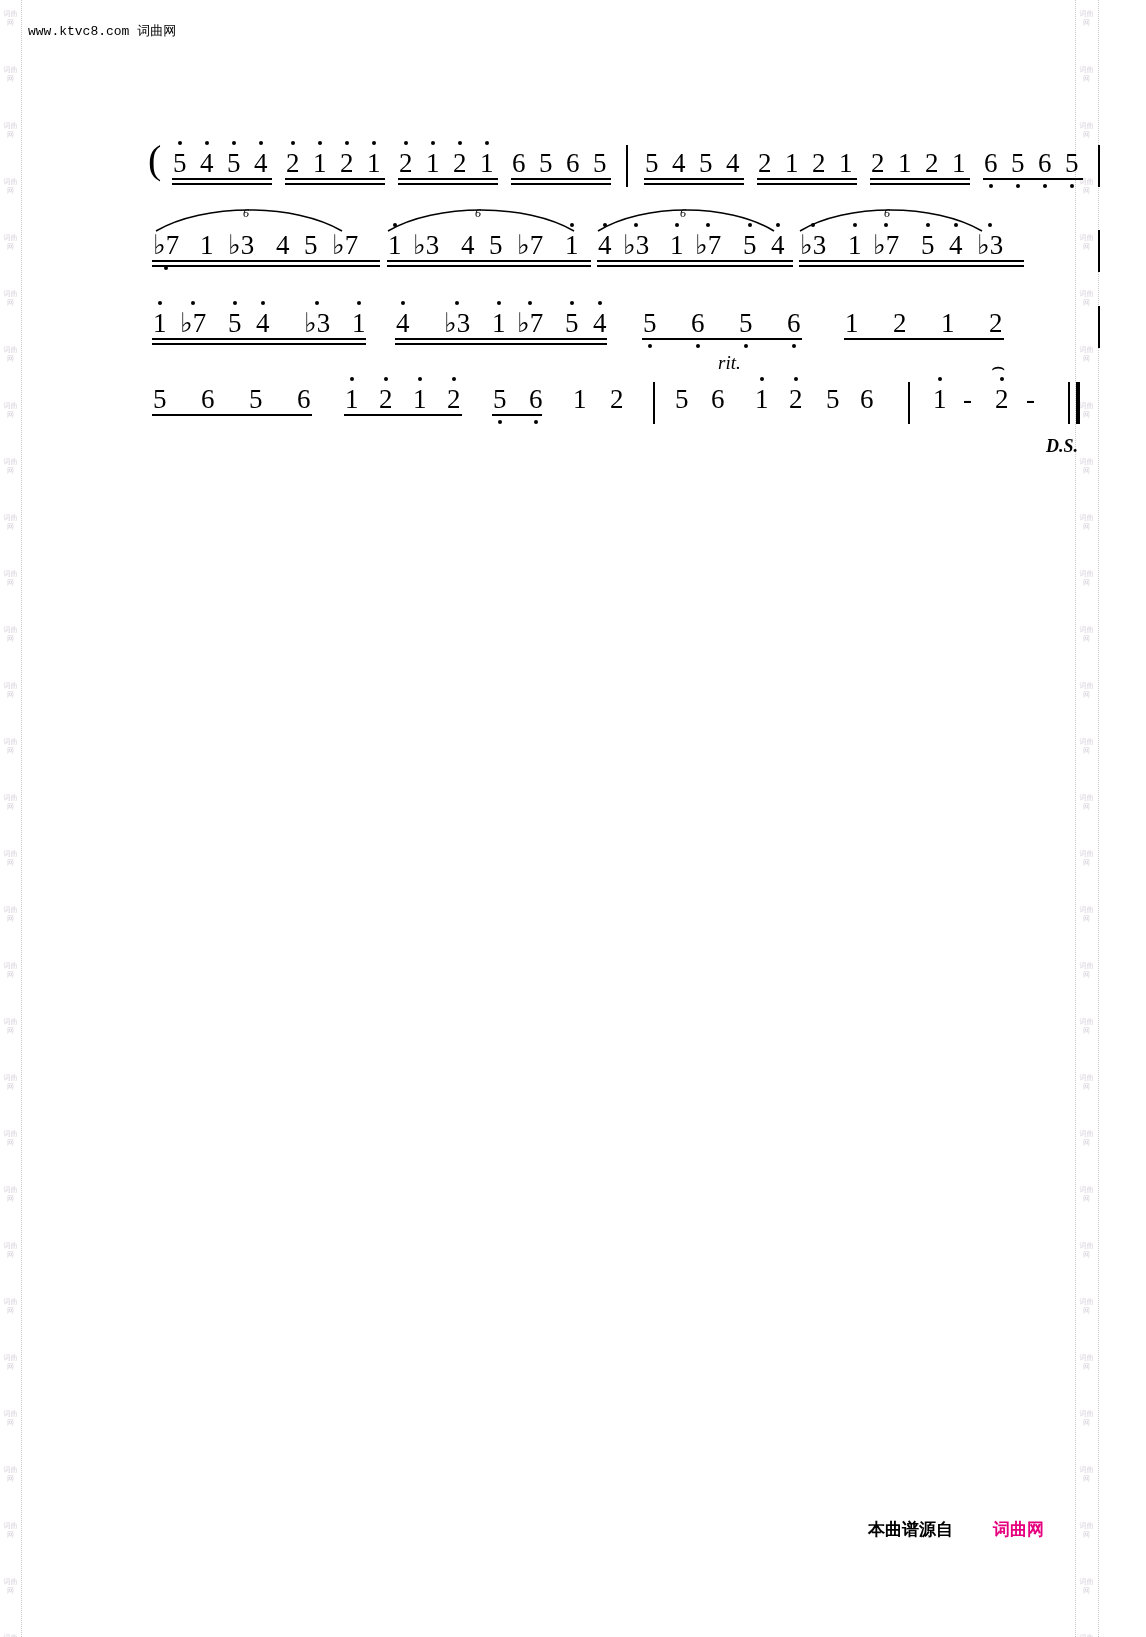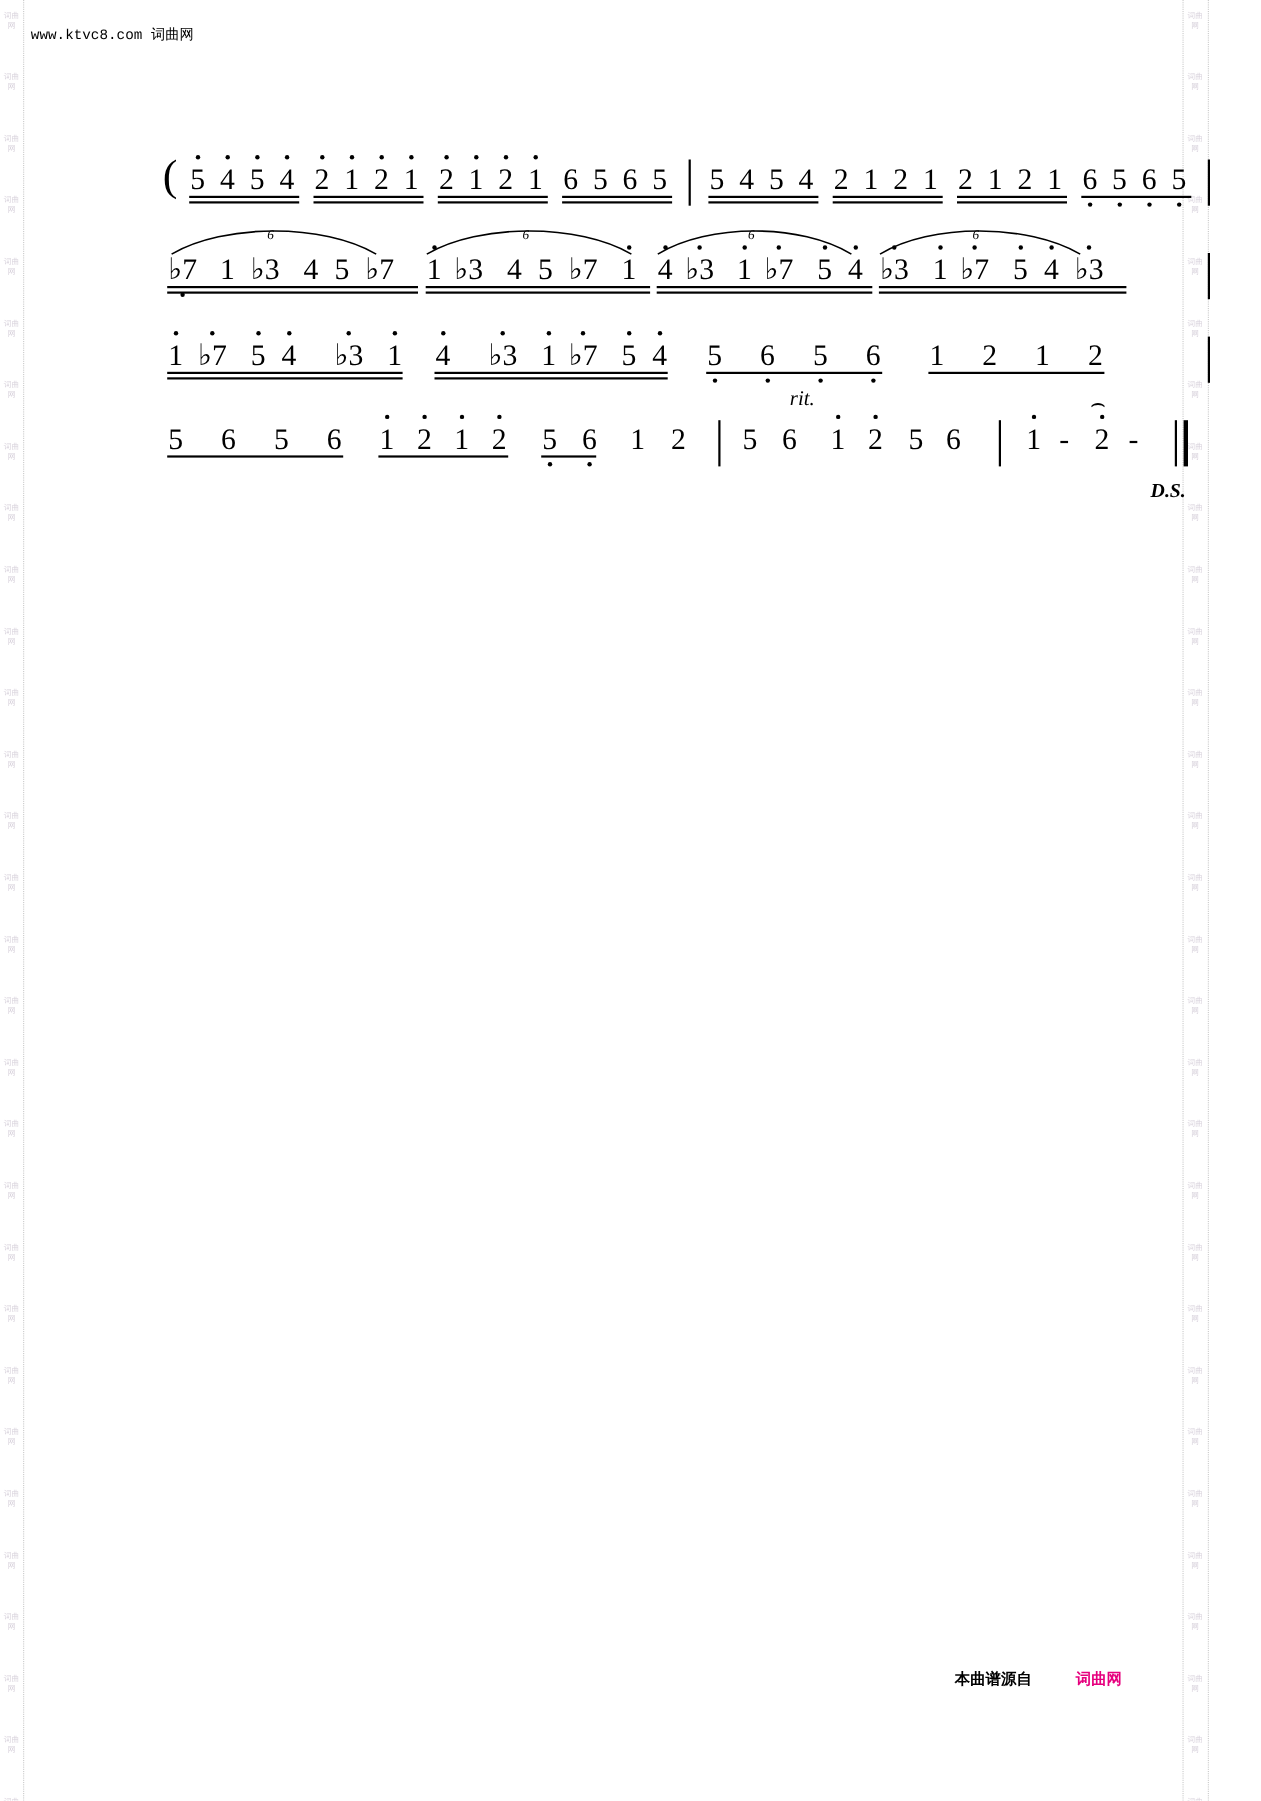--- a/index.html
+++ b/index.html
@@ -163,21 +163,21 @@
 
   
   .footer {
     position: absolute;
     left: 868px;
     top: 1518px;
     display: flex;
     align-items: center;
     gap: 40px;
     font-family: "DejaVu Sans", sans-serif;
-    font-size: 14px;
+    font-size: 17px;
     font-weight: bold;
   }
   .footer .brand { color: #e6007e; }
 </style>
 </head>
 <body>
 
 <div class="wm-col left">
   <div class="wm-mark">词曲
 网</div>

